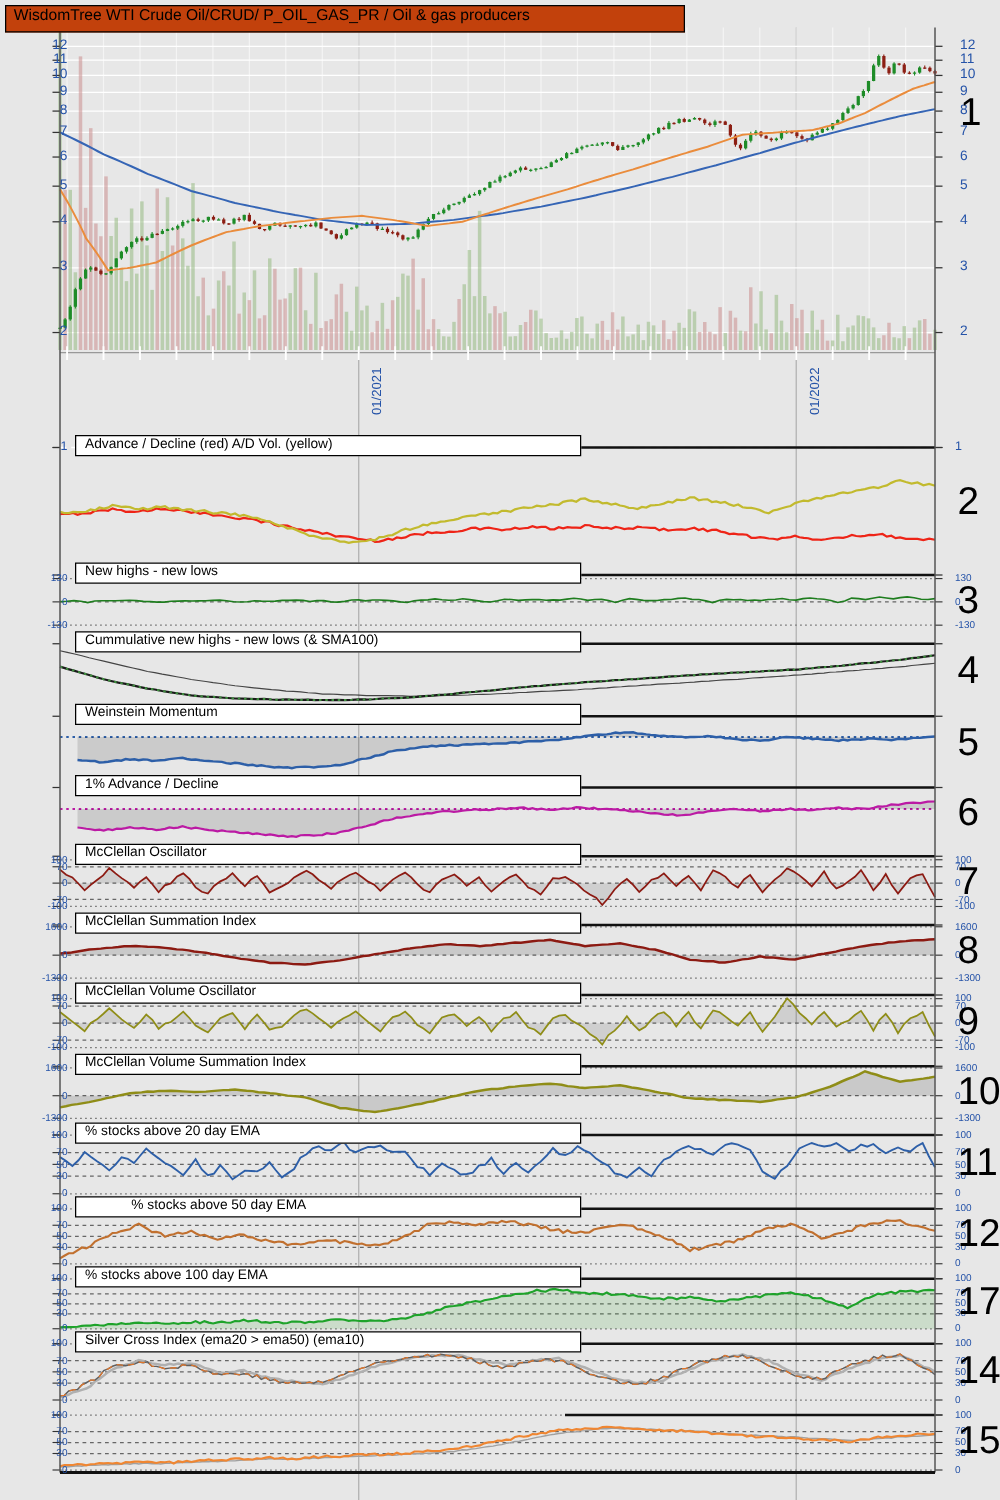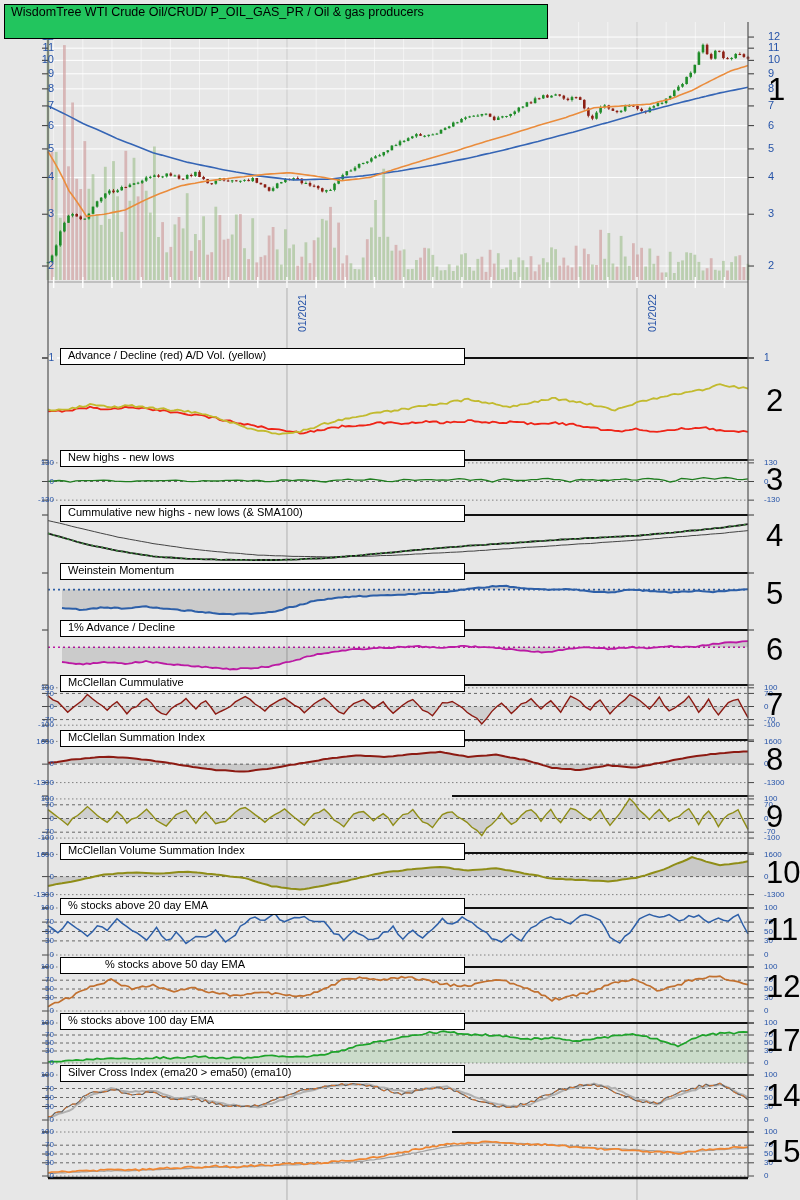--- a/index.html
+++ b/index.html
@@ -1,18 +1,18 @@
 <!DOCTYPE html>
 <html><head>
 <meta charset="utf-8">
 <style>
   html,body{margin:0;padding:0;background:#e7e7e7;font-family:"Liberation Sans",sans-serif;}
   #root{position:relative;width:800px;height:1200px;background:#e7e7e7;overflow:hidden;}
   #canvas{position:absolute;left:0;top:0;z-index:1;}
-  #titlebox{position:absolute;left:4px;top:4px;width:544px;height:35px;background:#22c55e;
+  #titlebox{position:absolute;left:4px;top:4px;width:544px;height:22px;background:#c2410c;
     border:1.5px solid #000;box-sizing:border-box;font-size:12.5px;line-height:14.5px;
     padding-left:6px;color:#000;z-index:4;white-space:nowrap;overflow:hidden;}
   #labels{position:absolute;left:12px;top:0;width:800px;height:1200px;z-index:3;pointer-events:none;}
   .plabel{position:absolute;width:405px;height:17px;background:#fff;border:1.5px solid #000;
     box-sizing:border-box;font-size:11px;line-height:13.5px;padding-left:7px;color:#000;
     white-space:nowrap;overflow:hidden;z-index:3;}
   .ylab{position:absolute;font-size:8px;color:#2553a8;width:40px;}
   .ylab.lft{text-align:right;}
   .ylab.rgt{text-align:left;}
   .ylab.big{font-size:11px;}
@@ -916,40 +916,41 @@
       <div class="ylab lft" style="left: 2px; top: 683.004px;">100</div>
       <div class="ylab rgt" style="left: 752px; top: 683.004px;">100</div>
       <div class="ylab lft" style="left: 2px; top: 688.613px;">70</div>
       <div class="ylab rgt" style="left: 752px; top: 688.613px;">70</div>
       <div class="ylab lft" style="left: 2px; top: 701.7px;">0</div>
       <div class="ylab rgt" style="left: 752px; top: 701.7px;">0</div>
       <div class="ylab lft" style="left: 2px; top: 714.787px;">-70</div>
       <div class="ylab rgt" style="left: 752px; top: 714.787px;">-70</div>
       <div class="ylab lft" style="left: 2px; top: 720.396px;">-100</div>
       <div class="ylab rgt" style="left: 752px; top: 720.396px;">-100</div>
-      <div class="plabel" style="left: 48px; top: 675px;">McClellan Cummulative</div>
+      <div class="plabel" style="left: 48px; top: 675px;">McClellan Oscillator</div>
       <div class="pnum" style="left: 754px; top: 686.5px;">7</div>
       <div class="ylab lft" style="left: 2px; top: 736.619px;">1600</div>
       <div class="ylab rgt" style="left: 752px; top: 736.619px;">1600</div>
       <div class="ylab lft" style="left: 2px; top: 759.329px;">0</div>
       <div class="ylab rgt" style="left: 752px; top: 759.329px;">0</div>
       <div class="ylab lft" style="left: 2px; top: 777.781px;">-1300</div>
       <div class="ylab rgt" style="left: 752px; top: 777.781px;">-1300</div>
       <div class="plabel" style="left: 48px; top: 730px;">McClellan Summation Index</div>
       <div class="pnum" style="left: 754px; top: 742px;">8</div>
       <div class="ylab lft" style="left: 2px; top: 794.135px;">100</div>
       <div class="ylab rgt" style="left: 752px; top: 794.135px;">100</div>
       <div class="ylab lft" style="left: 2px; top: 800.004px;">70</div>
       <div class="ylab rgt" style="left: 752px; top: 800.004px;">70</div>
       <div class="ylab lft" style="left: 2px; top: 813.7px;">0</div>
       <div class="ylab rgt" style="left: 752px; top: 813.7px;">0</div>
       <div class="ylab lft" style="left: 2px; top: 827.396px;">-70</div>
       <div class="ylab rgt" style="left: 752px; top: 827.396px;">-70</div>
       <div class="ylab lft" style="left: 2px; top: 833.265px;">-100</div>
       <div class="ylab rgt" style="left: 752px; top: 833.265px;">-100</div>
+      <div class="plabel" style="left: 48px; top: 786px;">McClellan Volume Oscillator</div>
       <div class="pnum" style="left: 754px; top: 798.5px;">9</div>
       <div class="ylab lft" style="left: 2px; top: 849.587px;">1600</div>
       <div class="ylab rgt" style="left: 752px; top: 849.587px;">1600</div>
       <div class="ylab lft" style="left: 2px; top: 871.781px;">0</div>
       <div class="ylab rgt" style="left: 752px; top: 871.781px;">0</div>
       <div class="ylab lft" style="left: 2px; top: 889.813px;">-1300</div>
       <div class="ylab rgt" style="left: 752px; top: 889.813px;">-1300</div>
       <div class="plabel" style="left: 48px; top: 843px;">McClellan Volume Summation Index</div>
       <div class="pnum" style="left: 754px; top: 854.5px;">10</div>
       <div class="ylab lft" style="left: 2px; top: 903.2px;">100</div>

